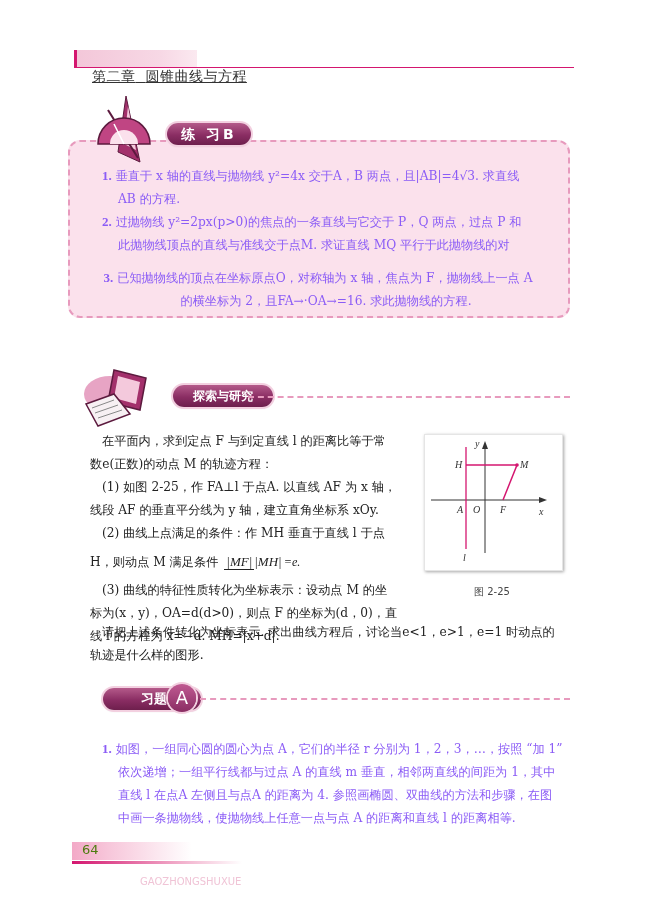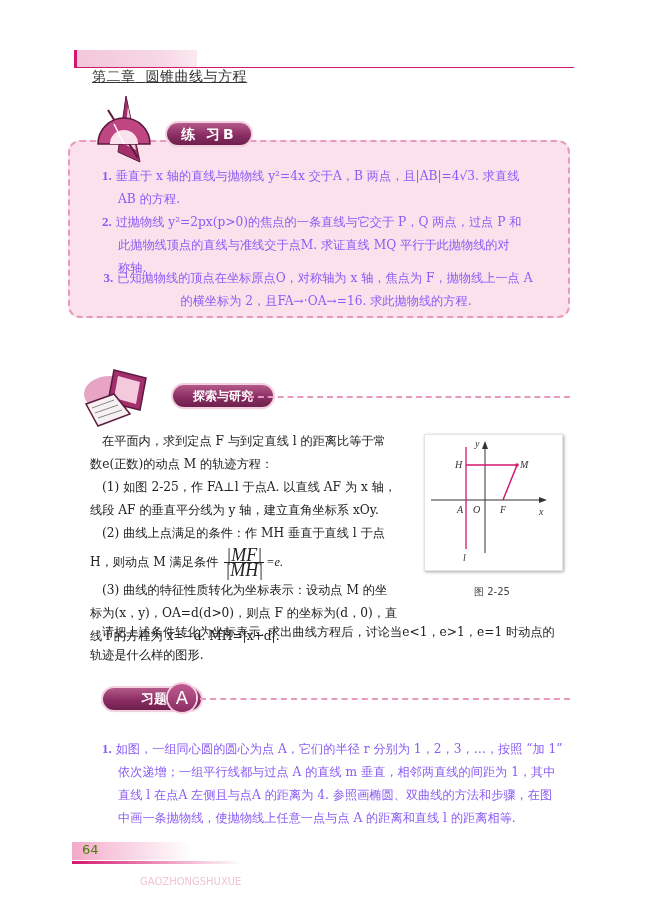--- a/index.html
+++ b/index.html
@@ -63,21 +63,20 @@
 </svg>
 <div class="abs pill" style="left:140px; top:123px; width:68px; text-align:center; padding:0 8px; letter-spacing:3px;">练 习B</div>
 
 <div class="abs q" style="left:102px; top:164px; width:460px;">
   <div><span class="num">1.</span> <span>垂直于 x 轴的直线与抛物线 y²=4x 交于A，B 两点，且|AB|=4√3. 求直线</span></div>
   <div style="padding-left:16px;">AB 的方程.</div>
 </div>
 <div class="abs q" style="left:102px; top:210px; width:460px;">
   <div><span class="num">2.</span> <span>过抛物线 y²=2px(p&gt;0)的焦点的一条直线与它交于 P，Q 两点，过点 P 和</span></div>
   <div style="padding-left:16px;">此抛物线顶点的直线与准线交于点M. 求证直线 MQ 平行于此抛物线的对</div>
-  <div style="padding-left:16px;">称轴.</div>
 </div>
 <div class="abs q" style="left:88px; top:266px; width:460px;text-align:center;">
   <div><span class="num">3.</span> <span>已知抛物线的顶点在坐标原点O，对称轴为 x 轴，焦点为 F，抛物线上一点 A</span></div>
   <div style="padding-left:16px;">的横坐标为 2，且FA→·OA→=16. 求此抛物线的方程.</div>
 </div>
 
 <svg class="abs" style="left:80px; top:364px;" width="80" height="68">
   <ellipse cx="30" cy="30" rx="26" ry="18" fill="#e7a4c4"></ellipse>
   <polygon points="34,6 66,14 60,46 28,38" fill="#a3306b" stroke="#5c1a3e" stroke-width="1.5"></polygon>
   <polygon points="38,12 60,18 56,40 34,34" fill="#f4c9dc"></polygon>
@@ -90,21 +89,21 @@
 <div class="abs dash-line" style="left:248px; top:396px; width:322px;"></div>
 
 <div class="abs para" style="left:102px; top:430px; width:310px;">
   <div style="text-indent:0;">在平面内，求到定点 F 与到定直线 l 的距离比等于常</div>
   <div style="margin-left:-12px;">数e(正数)的动点 M 的轨迹方程：</div>
   <div>(1) 如图 2-25，作 FA⊥l 于点A. 以直线 AF 为 x 轴，</div>
   <div style="margin-left:-12px;">线段 AF 的垂直平分线为 y 轴，建立直角坐标系 xOy.</div>
   <div>(2) 曲线上点满足的条件：作 MH 垂直于直线 l 于点</div>
   <div style="margin-left:-12px; height:34px; display:flex; align-items:center;">
     <span>H，则动点 M 满足条件</span>
-    <span style="display:inline-flex; flex-direction:column; align-items:center; margin:0 2px 0 6px; line-height:14px; font-family:'Liberation Serif',serif; font-style:italic; font-size:18px;">
+    <span style="display:inline-flex; flex-direction:row; align-items:center; margin:0 2px 0 6px; line-height:14px; font-family:'Liberation Serif',serif; font-style:italic; font-size:13px;">
       <span style="border-bottom:1px solid #222; padding:0 2px;">|MF|</span>
       <span>|MH|</span>
     </span>
     <span style="font-family:'Liberation Serif',serif; font-style:italic;">=e.</span>
   </div>
   <div>(3) 曲线的特征性质转化为坐标表示：设动点 M 的坐</div>
   <div style="margin-left:-12px;">标为(x，y)，OA=d(d&gt;0)，则点 F 的坐标为(d，0)，直</div>
   <div style="margin-left:-12px;">线 l 的方程为 x=−d. MH=|x+d|.</div>
 </div>
 <div class="abs para" style="left:102px; top:621px; width:480px;">

